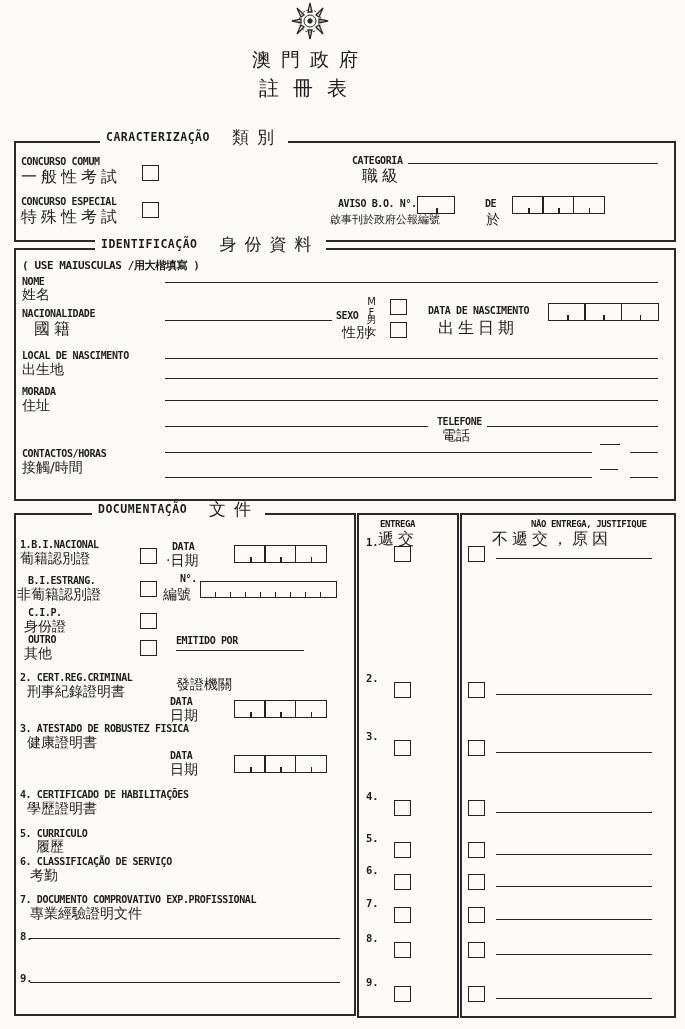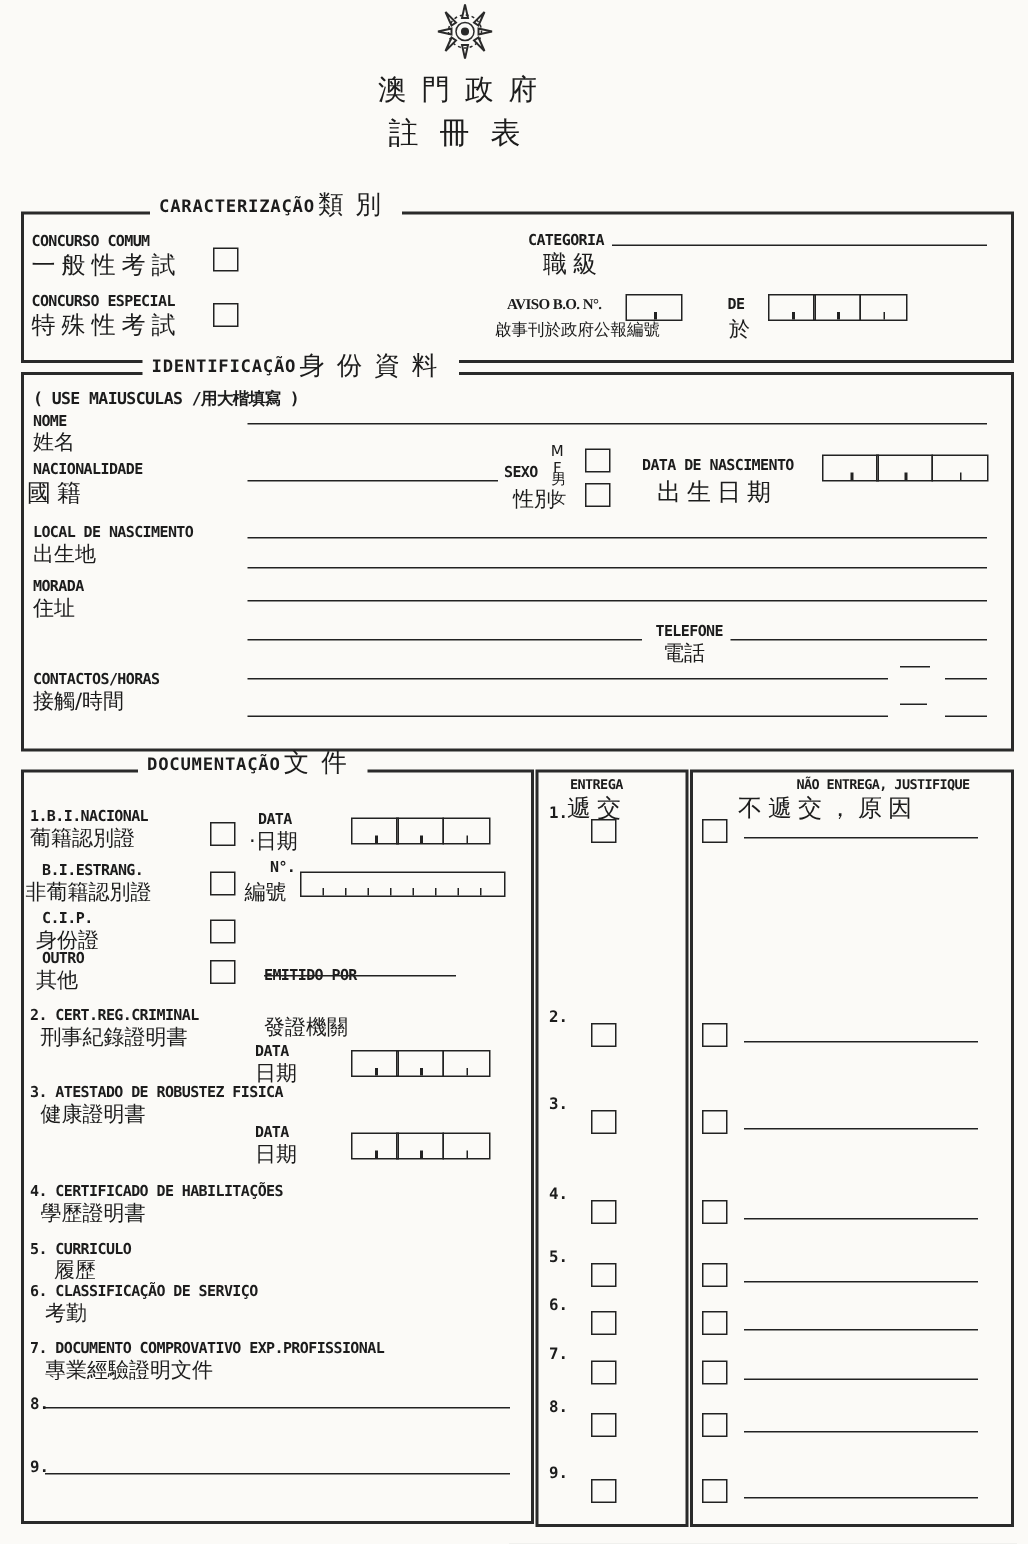--- a/index.html
+++ b/index.html
@@ -5,21 +5,21 @@
   html,body{margin:0;padding:0;background:#e8e8e6;}
   #page{position:relative;width:685px;height:1029px;background:#fbfaf7;color:#1c1c1c;
         font-family:"DejaVu Sans Mono",monospace;overflow:hidden;}
   .lat{position:absolute;font-size:10px;font-weight:bold;letter-spacing:-0.4px;white-space:nowrap;}
   .lat.sm{font-size:9px;}
   .zh{position:absolute;font-family:"DejaVu Sans",sans-serif;font-size:14px;white-space:nowrap;
       font-weight:500;}
   .zh.big{font-size:16px;letter-spacing:4px;}
   .zh.sm{font-size:11px;letter-spacing:0;}
   .sec{position:absolute;border:2px solid #2a2a2a;background:transparent;}
-  .leg{position:absolute;background:#fbfaf7;padding:0 6px;white-space:nowrap;display:flex;align-items:flex-end;gap:2px;}
+  .leg{position:absolute;background:#fbfaf7;padding:0 6px;white-space:nowrap;display:flex;align-items:flex-end;gap:22px;}
   .leg .lt{font-size:11.5px;font-weight:bold;letter-spacing:0.5px;font-family:"DejaVu Sans Mono",monospace;}
   .leg .lz{font-family:"DejaVu Sans",sans-serif;font-size:17px;letter-spacing:8px;line-height:14px;}
   .cb{position:absolute;width:15px;height:14px;border:1.6px solid #222;background:transparent;}
   .ln{position:absolute;border-bottom:1.6px solid #222;}
   .dbox{position:absolute;display:flex;}
   .dg{width:30px;height:16px;border:1.6px solid #222;margin-left:-1.6px;position:relative;}
   .dg:first-child{margin-left:0;}
   .dg::after{content:"";position:absolute;bottom:0;left:50%;width:1.5px;height:5px;background:#222;}
   .dg.w36{width:36px;}
   .nbox{position:absolute;display:flex;height:15px;border:1.6px solid #222;}
@@ -73,21 +73,21 @@
   <div class="cb" style="left:142px;top:165px;"></div>
 
   <div class="lat" style="left:352px;top:155px;">CATEGORIA</div>
   <div class="zh big" style="left:362px;top:166px;">職級</div>
   <div class="ln" style="left:408px;top:163px;width:250px;"></div>
 
   <div class="lat" style="left:21px;top:196px;">CONCURSO ESPECIAL</div>
   <div class="zh big" style="left:21px;top:207px;">特殊性考試</div>
   <div class="cb" style="left:142px;top:202px;"></div>
 
-  <div class="lat" style="left:338px;top:198px;font-family:Liberation Serif, serif;">AVISO B.O. N°.</div>
+  <div class="lat" style="left:338px;top:198px;">AVISO B.O. N°.</div>
   <div class="zh sm" style="left:330px;top:212px;">啟事刊於政府公報編號</div>
   <div class="dbox" style="left:417px;top:196px;">
       <span class="dg w36"></span>
     </div>
 
   <div class="lat" style="left:485px;top:198px;">DE</div>
   <div class="zh" style="left:486px;top:211px;">於</div>
   <div class="dbox" style="left:512px;top:196px;">
       <span class="dg"></span>
       <span class="dg"></span>
@@ -100,21 +100,21 @@
     <span class="lz">身份資料</span>
   </div>
 
   <div class="lat" style="left:22px;top:258px;font-size:11px;">( USE MAIUSCULAS /用大楷填寫 )</div>
 
   <div class="lat" style="left:22px;top:276px;">NOME</div>
   <div class="zh" style="left:22px;top:286px;">姓名</div>
   <div class="ln" style="left:165px;top:282px;width:493px;"></div>
 
   <div class="lat" style="left:22px;top:308px;">NACIONALIDADE</div>
-  <div class="zh big" style="left:18px;top:319px;text-align:right;">國籍</div>
+  <div class="zh big" style="left:34px;top:319px;text-align:right;">國籍</div>
   <div class="ln" style="left:165px;top:320px;width:167px;"></div>
 
   <div class="lat" style="left:336px;top:310px;">SEXO</div>
   <div class="zh" style="left:342px;top:324px;">性別</div>
   <div class="vert" style="left:366px;top:296px;">
     <span>M男</span>
     <span>F女</span>
   </div>
   <div class="cb" style="left:390px;top:299px;"></div>
   <div class="cb" style="left:390px;top:322px;"></div>
@@ -192,21 +192,21 @@
       <span class="nt"></span>
   </div>
 
   <div class="lat" style="left:28px;top:607px;">C.I.P.</div>
   <div class="zh" style="left:24px;top:618px;">身份證</div>
   <div class="cb" style="left:140px;top:613px;"></div>
 
   <div class="lat" style="left:28px;top:634px;">OUTRO</div>
   <div class="zh" style="left:24px;top:645px;">其他</div>
   <div class="cb" style="left:140px;top:640px;"></div>
-  <div class="lat" style="left:176px;top:635px;margin-top:10px;">EMITIDO POR</div>
+  <div class="lat" style="left:176px;top:635px;">EMITIDO POR</div>
   <div class="zh" style="left:176px;top:676px;">發證機關</div>
   <div class="ln" style="left:176px;top:650px;width:128px;"></div>
 
   <div class="lat" style="left:20px;top:672px;">2. CERT.REG.CRIMINAL</div>
   <div class="zh" style="left:27px;top:683px;">刑事紀錄證明書</div>
   <div class="lat" style="left:170px;top:696px;">DATA</div>
   <div class="zh" style="left:170px;top:707px;">日期</div>
   <div class="dbox" style="left:234px;top:700px;">
       <span class="dg"></span>
       <span class="dg"></span>

